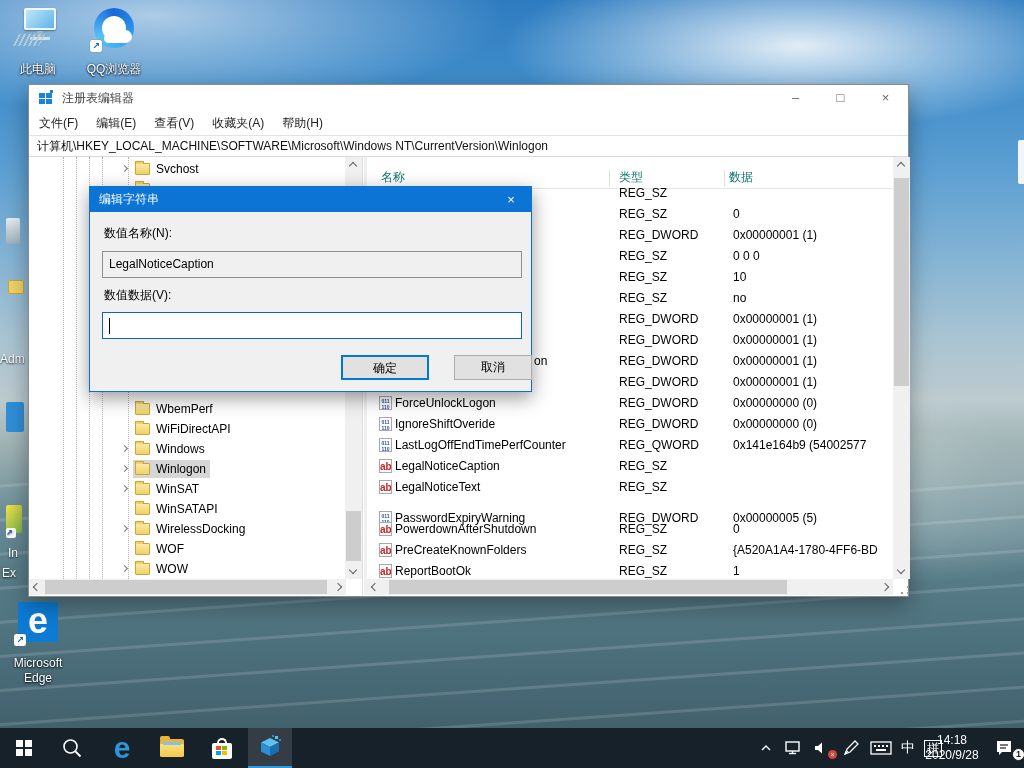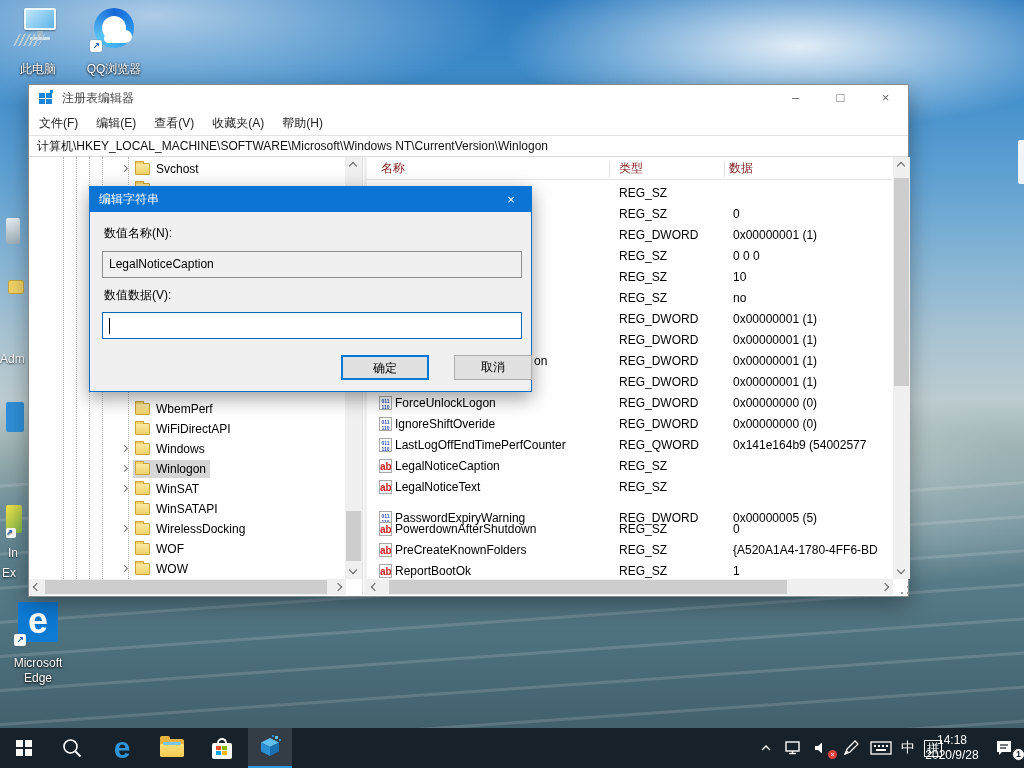--- a/index.html
+++ b/index.html
@@ -55,21 +55,21 @@
   .tree-row { position:absolute; left:0; height:20px; width:100%; }
   .twisty { position:absolute; left:93px; top:7px; width:5px; height:5px; border-top:1px solid #777; border-right:1px solid #777; transform:rotate(45deg); }
   .t-item { position:absolute; left:104px; top:1px; height:18px; display:inline-flex; align-items:center; padding-right:4px; }
   .t-item.sel { background:#d6d6d6; }
   .fold { width:15px; height:12px; background:linear-gradient(#fbe9a6,#f0d267); border:1px solid #caa53d; border-radius:1px; position:relative; margin:0 6px 0 2px; }
   .fold::before { content:""; position:absolute; left:-1px; top:-3px; width:7px; height:2px; background:#f0d267; border:1px solid #caa53d; border-bottom:none; border-radius:1px 1px 0 0; }
   .t-label { color:#000; white-space:nowrap; }
 
   .splitter { position:absolute; left:335px; top:0; width:3px; height:438px; background:#f0f0f0; }
   .listpane { position:absolute; left:338px; top:0; width:543px; height:438px; overflow:hidden; }
-  .lhead { position:absolute; left:0; top:1px; width:527px; height:22px; border-bottom:1px solid #e5e5e5; color:#7f1d1d; }
+  .lhead { position:absolute; left:0; top:10px; width:527px; height:22px; border-bottom:1px solid #e5e5e5; color:#0f766e; }
   .lhead .hcell { position:absolute; top:0; line-height:21px; }
   .hsep { position:absolute; top:3px; width:0; height:16px; border-left:1px solid #e0e0e0; }
   .l-row { position:absolute; left:0; height:21px; width:527px; }
   .l-ico { position:absolute; left:12px; top:3px; width:13px; height:14px; border:1px solid #a8a8a8; background:#fff; overflow:hidden; text-align:center; }
   .l-ico.sz { color:#c22; font-weight:bold; font-size:10px; line-height:13px; letter-spacing:0; }
   .l-ico.bin { color:#2a4fae; font-size:5px; line-height:6px; font-weight:bold; padding-top:1px; }
   .l-name { position:absolute; left:28px; top:0; line-height:21px; color:#000; white-space:nowrap; }
   .l-type { position:absolute; left:252px; top:0; line-height:21px; color:#000; }
   .l-data { position:absolute; left:366px; top:0; line-height:21px; color:#000; white-space:nowrap; width:161px; overflow:hidden; }
 

